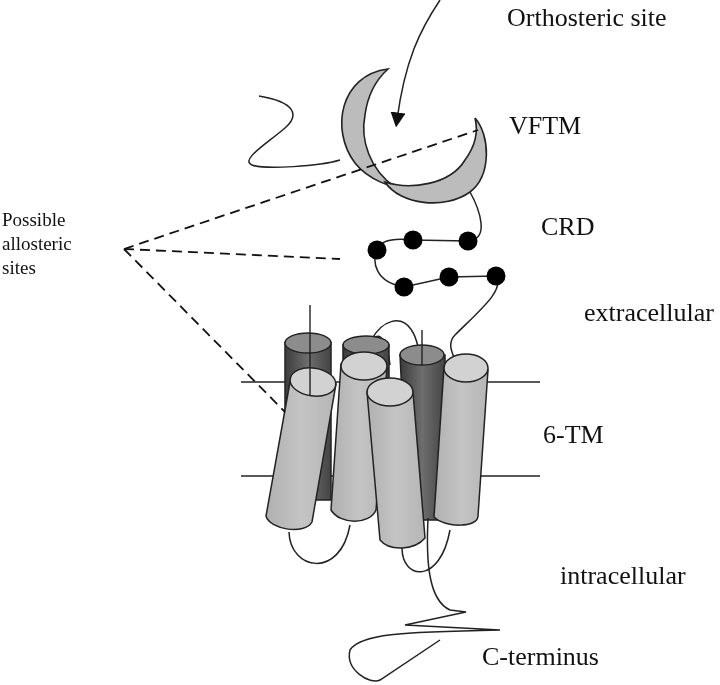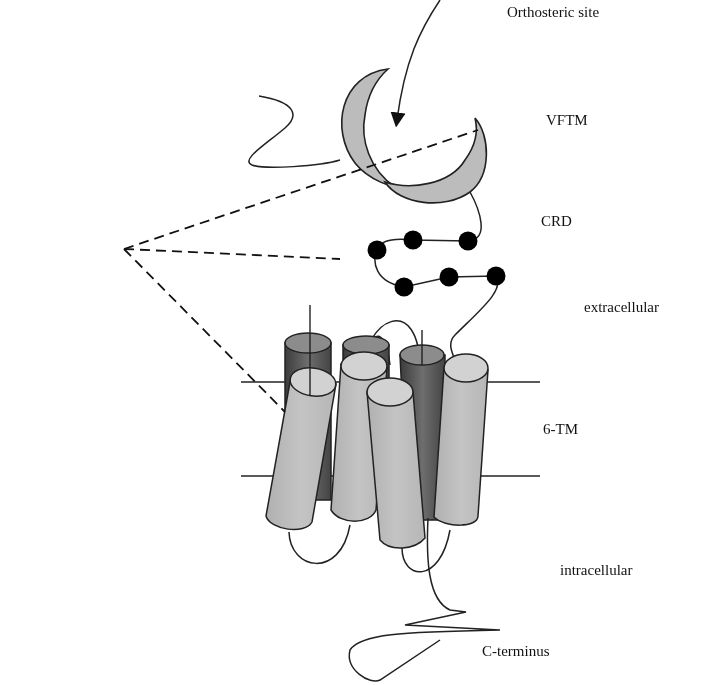--- a/index.html
+++ b/index.html
@@ -1,18 +1,18 @@
 <!DOCTYPE html>
 <html><head>
 <meta charset="utf-8">
 <style>
   html, body { margin: 0; padding: 0; background: #ffffff; }
   body { width: 720px; height: 685px; overflow: hidden; position: relative; }
   #stage { position: absolute; left: 0; top: 0; width: 720px; height: 685px; }
-  .lbl { position: absolute; font-family: "Liberation Serif", "DejaVu Serif", serif; color: #111; font-size: 15px; white-space: nowrap; line-height: 1; }
+  .lbl { position: absolute; font-family: "Liberation Serif", "DejaVu Serif", serif; color: #111; font-size: 26px; white-space: nowrap; line-height: 1; }
   .lbl-ml { font-size: 19px; line-height: 24px; white-space: normal; width: 110px; }
 </style>
 </head>
 <body>
 
 <div id="stage">
   <svg width="720" height="685" viewBox="0 0 720 685">
     <defs>
       <linearGradient id="darkG" x1="0" x2="1" y1="0" y2="0">
         <stop offset="0" stop-color="#3c3c3c"></stop>
@@ -88,20 +88,25 @@
     <path d="M402,548 C402,580 440,585 450,530" fill="none" stroke="#222" stroke-width="1.5"></path>
 
     <path d="M428,518 C426,560 428,600 450,610 L466,612 L405,625 L500,630 C400,632 360,634 350,650 C345,670 370,685 380,680 L440,640" fill="none" stroke="#222" stroke-width="1.5"></path>
 
     <line x1="124" y1="249" x2="478" y2="130" stroke="#111" stroke-width="1.8" stroke-dasharray="10,6"></line>
     <line x1="124" y1="249" x2="340" y2="259" stroke="#111" stroke-width="1.8" stroke-dasharray="10,6"></line>
     <line x1="124" y1="249" x2="285" y2="412" stroke="#111" stroke-width="1.8" stroke-dasharray="10,6"></line>
   </svg>
 
   <div class="lbl" style="left:507px; top:5px;">Orthosteric site</div>
-  <div class="lbl" style="left:546px; top:113px;">VFTM</div>
+  <div class="lbl" style="left:509px; top:113px;">VFTM</div>
   <div class="lbl" style="left:541px; top:214px;">CRD</div>
   <div class="lbl" style="left:584px; top:300px;">extracellular</div>
   <div class="lbl" style="left:543px; top:422px;">6-TM</div>
   <div class="lbl" style="left:560px; top:536px;margin-top:27px;">intracellular</div>
   <div class="lbl" style="left:482px; top:644px;">C-terminus</div>
 
+  <div class="lbl lbl-ml" style="left:2px; top:208px;">
+    <div>Possible</div>
+    <div>allosteric</div>
+    <div>sites</div>
+  </div>
 </div>
 
 </body></html>

